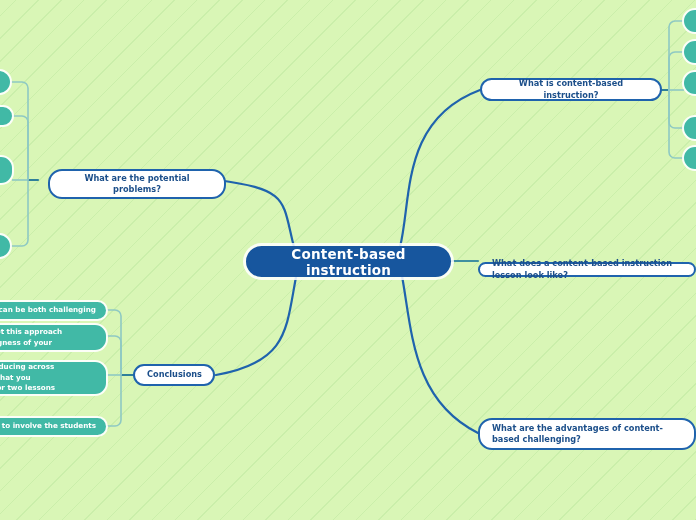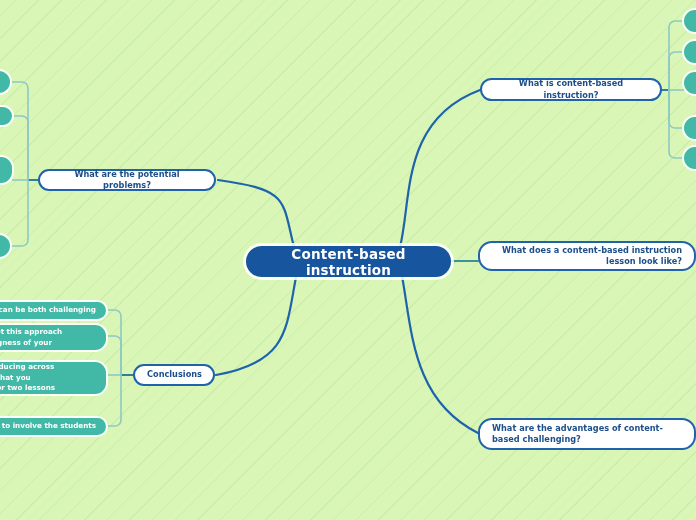--- a/index.html
+++ b/index.html
@@ -129,31 +129,31 @@
   </svg>
 
   <div class="node node-root" style="left:246px; top:246px; width:205px; height:31px;">
     <span class="node-label" style="text-align:center;">Content-based instruction</span>
   </div>
 
   <div class="node node-l1 center" style="left:480px; top:78px; width:182px; height:23px;">
     <span class="node-label" style="text-align:center;">What is content-based instruction?</span>
   </div>
 
-  <div class="node node-l1" style="left:478px; top:241px; width:218px; height:30px;text-align:right;">
+  <div class="node node-l1" style="left:478px; top:262px; width:218px; height:15px;">
     <span class="node-label">What does a content-based instruction
 lesson look like?</span>
   </div>
 
   <div class="node node-l1" style="left:478px; top:418px; width:218px; height:32px;">
     <span class="node-label">What are the advantages of content-
 based challenging?</span>
   </div>
 
-  <div class="node node-l1 center" style="left:38px; top:169px; width:178px; height:22px;">
+  <div class="node node-l1 center" style="left:48px; top:169px; width:178px; height:30px;">
     <span class="node-label" style="text-align:center;">What are the potential problems?</span>
   </div>
 
   <div class="node node-l1 center" style="left:133px; top:364px; width:82px; height:22px;">
     <span class="node-label" style="text-align:left;">Conclusions</span>
   </div>
 
   <div class="node node-l2" style="left:684px; top:10px; width:40px; height:22px;">
     <span class="node-label"></span>
   </div>

